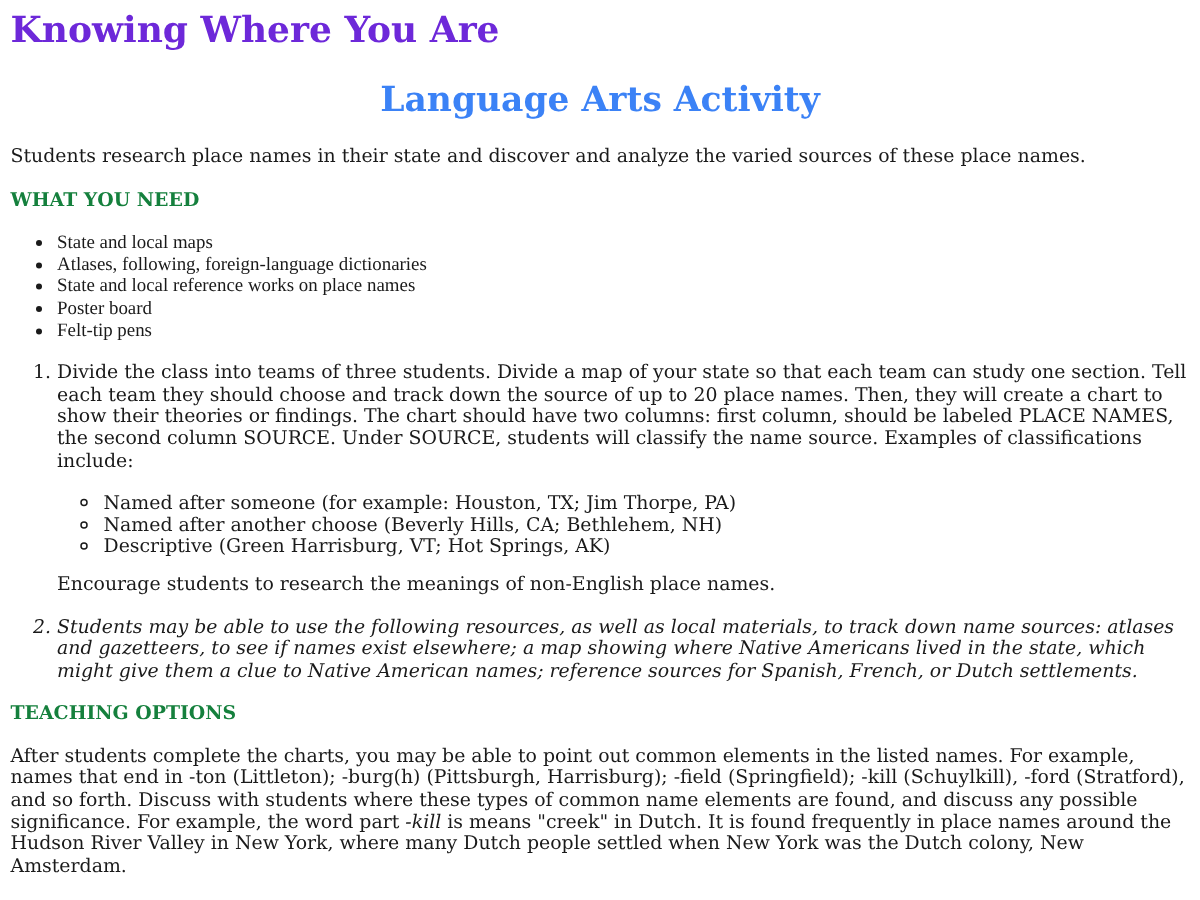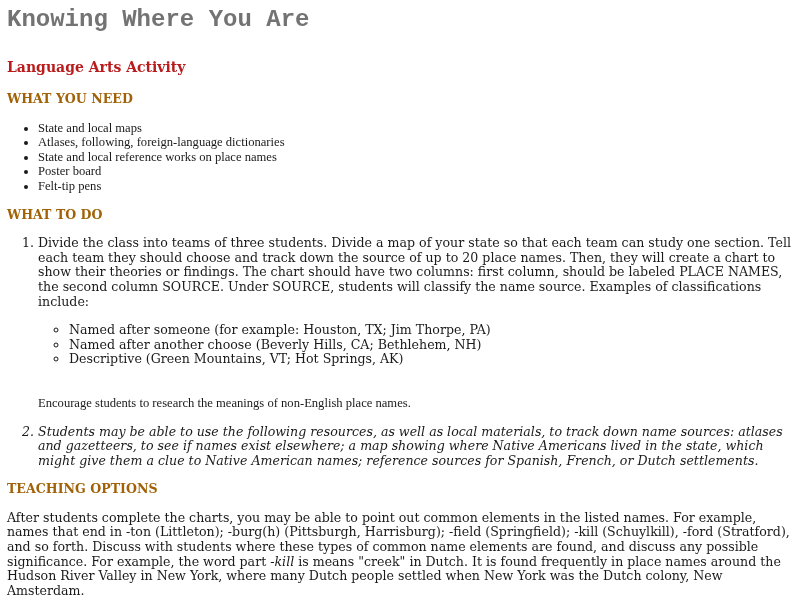--- a/index.html
+++ b/index.html
@@ -6,65 +6,65 @@
   body {
     width: 800px; height: 600px; overflow: hidden;
     font-family: "DejaVu Serif", serif;
     color: #1a1a1a;
     font-size: 12.6px;
     line-height: 14.6px;
   }
   .page { padding: 0 7px; }
   h1 {
     font-size: 24px; line-height: 28px; font-weight: bold;
-    margin: 6px 0 0 0; color: #737373; font-family: Liberation Mono, monospace;
+    margin: 6px 0 0 0; color: #6d28d9;
   }
   h2 {
-    font-size: 14px; line-height: 22px; font-weight: bold;
-    margin: 22px 0 0 0; color: #b91c1c;
+    font-size: 23px; line-height: 22px; font-weight: bold;
+    margin: 22px 0 0 0; color: #3b82f6; text-align: center;
   }
   p { margin: 0; }
   .intro { margin-top: 19px; }
   h3 {
     font-size: 12.6px; line-height: 14.6px; font-weight: bold;
-    margin: 14px 0 0 0; color: #a16207;
+    margin: 14px 0 0 0; color: #15803d;
   }
   ul.need { margin: 14px 0 0 0; padding-left: 31px; list-style: disc; font-family: Liberation Serif, serif; }
   ol.todo { margin: 14px 0 0 0; padding-left: 31px; }
   ol.todo > li { padding-left: 0; }
   ol.todo > li + li { margin-top: 14px; font-style: italic; }
   ul.classes { margin: 14px 0 0 0; padding-left: 31px; list-style: circle; }
-  .encourage { margin-top: 29px; font-family: Liberation Serif, serif; }
+  .encourage { margin-top: 10px; }
   .teaching { margin-top: 14px; }
   em { font-style: italic; }
 </style>
 </head>
 <body>
 
 <div class="page">
   <h1>Knowing Where You Are</h1>
   <h2>Language Arts Activity</h2>
+  <p class="intro">Students research place names in their state and discover and analyze the varied sources of these place names.</p>
 
   <h3>WHAT YOU NEED</h3>
   <ul class="need">
     <li>State and local maps</li>
     <li>Atlases, following, foreign-language dictionaries</li>
     <li>State and local reference works on place names</li>
     <li>Poster board</li>
     <li>Felt-tip pens</li>
   </ul>
 
-  <h3>WHAT TO DO</h3>
   <ol class="todo">
     <li>
       <span>Divide the class into teams of three students. Divide a map of your state so that each team can study one section. Tell each team they should choose and track down the source of up to 20 place names. Then, they will create a chart to show their theories or findings. The chart should have two columns: first column, should be labeled PLACE NAMES, the second column SOURCE. Under SOURCE, students will classify the name source. Examples of classifications include:</span>
       <ul class="classes">
         <li>Named after someone (for example: Houston, TX; Jim Thorpe, PA)</li>
         <li>Named after another choose (Beverly Hills, CA; Bethlehem, NH)</li>
-        <li>Descriptive (Green Mountains, VT; Hot Springs, AK)</li>
+        <li>Descriptive (Green Harrisburg, VT; Hot Springs, AK)</li>
       </ul>
       <p class="encourage">Encourage students to research the meanings of non-English place names.</p>
     </li>
     <li>
       <span>Students may be able to use the following resources, as well as local materials, to track down name sources: atlases and gazetteers, to see if names exist elsewhere; a map showing where Native Americans lived in the state, which might give them a clue to Native American names; reference sources for Spanish, French, or Dutch settlements.</span>
     </li>
   </ol>
 
   <h3>TEACHING OPTIONS</h3>
   <p class="teaching"><span>After students complete the charts, you may be able to point out common elements in the listed names. For example, names that end in -ton (Littleton); -burg(h) (Pittsburgh, Harrisburg); -field (Springfield); -kill (Schuylkill), -ford (Stratford), and so forth. Discuss with students where these types of common name elements are found, and discuss any possible significance. For example, the word part </span><em>-kill</em><span> is means "creek" in Dutch. It is found frequently in place names around the Hudson River Valley in New York, where many Dutch people settled when New York was the Dutch colony, New Amsterdam.</span></p>

